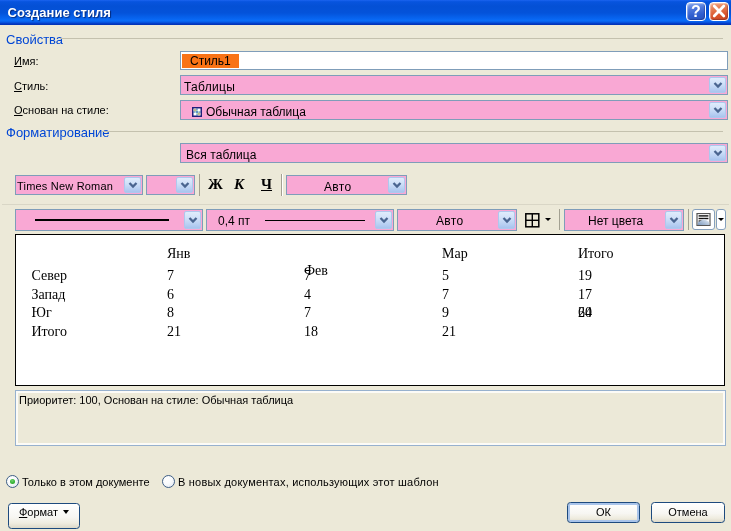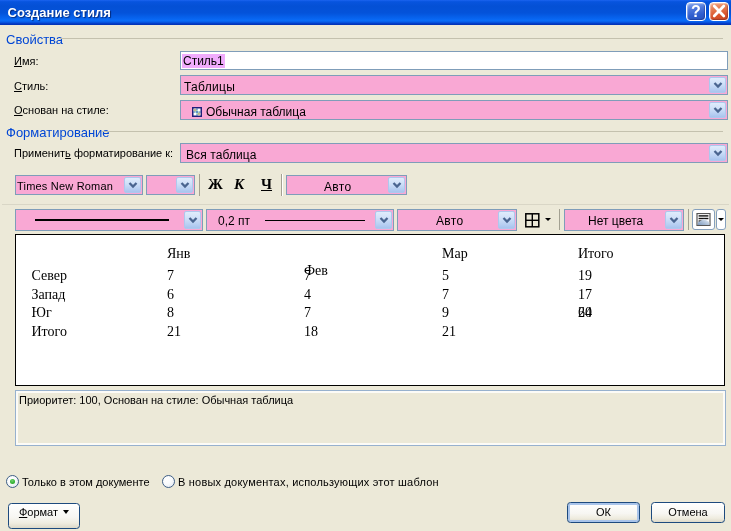--- a/index.html
+++ b/index.html
@@ -61,21 +61,21 @@
     <svg width="18" height="17" viewBox="0 0 18 17">
         <path d="M4.2 3 L13.8 13 M13.8 3 L4.2 13" stroke="#fff" stroke-width="2.7" stroke-linecap="round"></path>
       </svg>
   </div>
 
   <div class="glabel" style="left:6px; top:32px;">Свойства</div>
   <div class="gline" style="left:60px; top:38px; width:663px;"></div>
 
   <div class="lbl" style="left:14px; top:55px;"><span class="u">И</span>мя:</div>
   <div class="tb" style="left:180px; top:51px; width:548px; height:19px;">
-    <span style="position:absolute; left:1px; top:1.5px; height:14.5px; line-height:14.5px; background:#f0abfc; font-size:12px; padding:0 1px;">Стиль1</span>
+    <span style="position:absolute; left:1px; top:1.5px; height:14.5px; line-height:14.5px; background:#f97316; font-size:12px; padding:0 8px;">Стиль1</span>
   </div>
 
   <div class="lbl" style="left:14px; top:80px;"><span class="u">С</span>тиль:</div>
   <div class="combo" style="left:180px; top:75px; width:548px; height:20px;">
     <span class="ctext">Таблицы</span>
     <div class="cbtn">
         <svg width="10" height="7" viewBox="0 0 10 7">
           <path d="M1.5 1 L5 4.5 L8.5 1" stroke="#4a6590" stroke-width="2.3" fill="none"></path>
         </svg>
       </div>
@@ -104,21 +104,20 @@
     <div class="cbtn">
         <svg width="10" height="7" viewBox="0 0 10 7">
           <path d="M1.5 1 L5 4.5 L8.5 1" stroke="#4a6590" stroke-width="2.3" fill="none"></path>
         </svg>
       </div>
   </div>
 
   <div class="glabel" style="left:6px; top:125px;">Форматирование</div>
   <div class="gline" style="left:102px; top:131px; width:621px;"></div>
 
-  <div class="lbl" style="left:14px; top:147px;">Применит<span class="u">ь</span> форматирование к:</div>
   <div class="combo" style="left:180px; top:143px; width:548px; height:20px;">
     <span class="ctext" style="left:5px; letter-spacing:0.1px;">Вся таблица</span>
     <div class="cbtn">
         <svg width="10" height="7" viewBox="0 0 10 7">
           <path d="M1.5 1 L5 4.5 L8.5 1" stroke="#4a6590" stroke-width="2.3" fill="none"></path>
         </svg>
       </div>
   </div>
 
   <div class="combo" style="left:15px; top:175px; width:128px; height:20px;">
@@ -153,21 +152,21 @@
   <div style="position:absolute; left:2px; top:204px; width:727px; height:1px; background:#d9d6c6;"></div>
   <div class="combo" style="left:15px; top:209px; width:188px; height:22px;">
     <div style="position:absolute; left:19px; top:9px; width:134px; height:1.5px; background:#000;"></div>
     <div class="cbtn">
         <svg width="10" height="7" viewBox="0 0 10 7">
           <path d="M1.5 1 L5 4.5 L8.5 1" stroke="#4a6590" stroke-width="2.3" fill="none"></path>
         </svg>
       </div>
   </div>
   <div class="combo" style="left:206px; top:209px; width:188px; height:22px;">
-    <span class="ctext" style="left:11px; top:4px; letter-spacing:0;">0,2 пт</span>
+    <span class="ctext" style="left:11px; top:4px; letter-spacing:0;">0,4 пт</span>
     <div style="position:absolute; left:58px; top:9.5px; width:100px; height:1.4px; background:#000;"></div>
     <div class="cbtn">
         <svg width="10" height="7" viewBox="0 0 10 7">
           <path d="M1.5 1 L5 4.5 L8.5 1" stroke="#4a6590" stroke-width="2.3" fill="none"></path>
         </svg>
       </div>
   </div>
   <div class="combo" style="left:397px; top:209px; width:120px; height:22px;">
     <span class="ctext" style="left:38px; top:4px;">Авто</span>
     <div class="cbtn">

